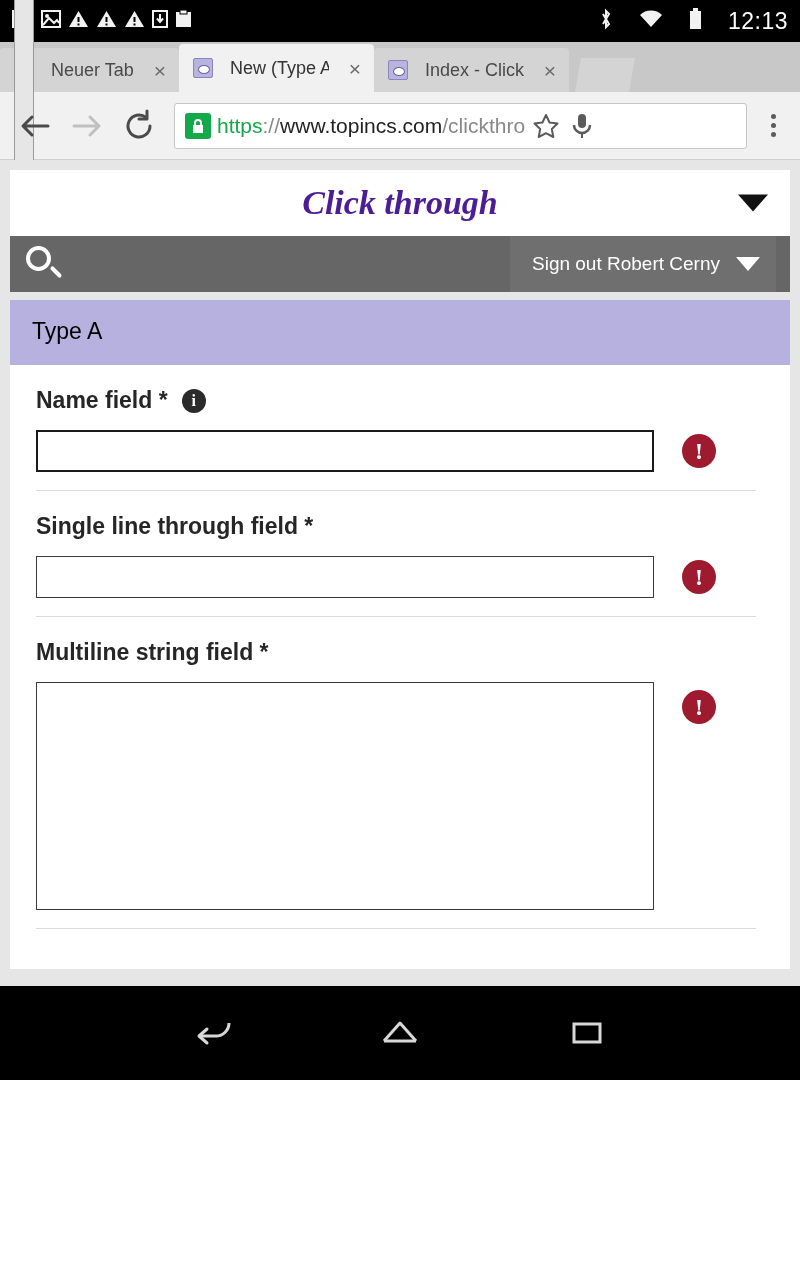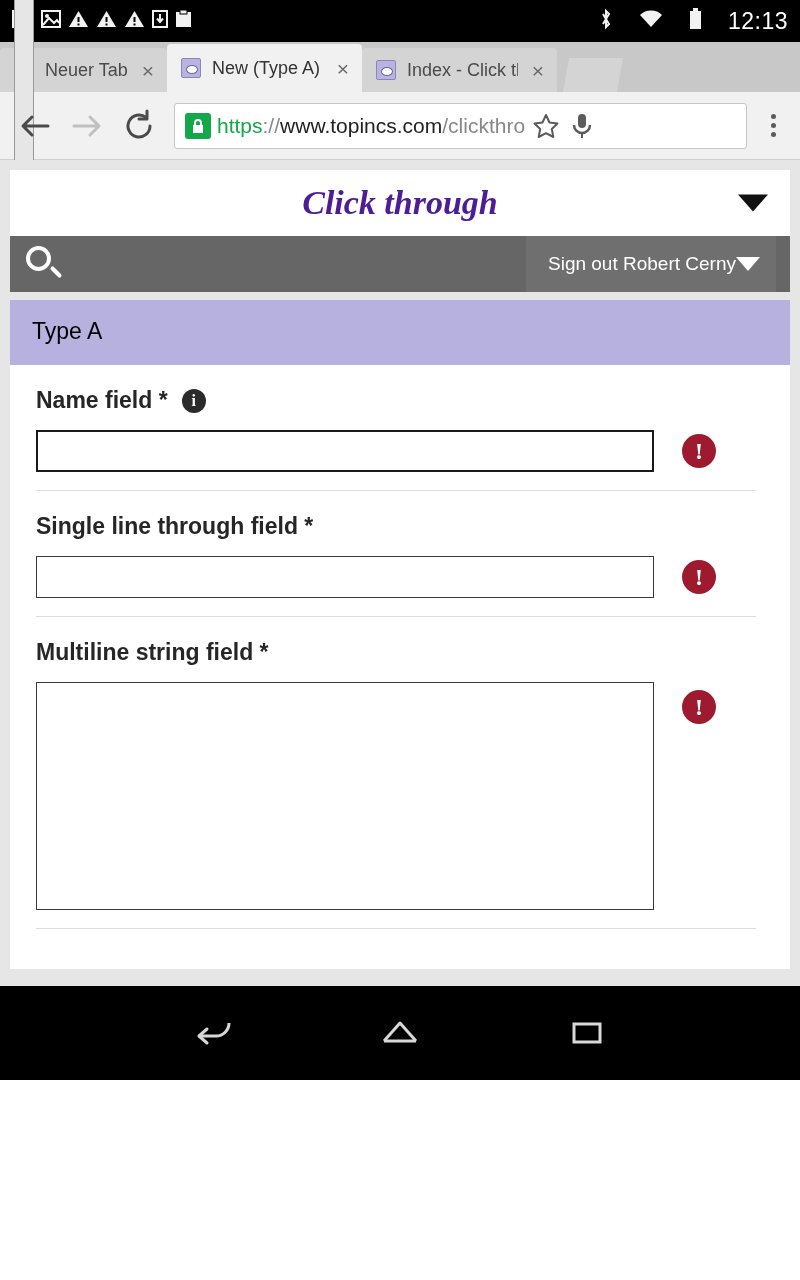--- a/index.html
+++ b/index.html
@@ -20,21 +20,21 @@
   .sb-icon { display: inline-block; opacity: .95; }
   .sb-clock { font-size: 23px; letter-spacing: .5px; }
 
   
   .tabstrip {
     height: 50px; background: #c8c8c8;
     display: flex; align-items: flex-end; position: relative;
   }
   .tab {
     height: 44px; display: flex; align-items: center;
-    padding: 0 10px 0 14px; gap: 11px;
+    padding: 0 10px 0 14px; gap: 17px;
     border-top-left-radius: 4px; border-top-right-radius: 4px;
     font-size: 18px; color: #4a4a4a;
     max-width: 195px; position: relative;
   }
   .tab.inactive { background: #d4d4d4; }
   .tab.active { background: #f1f1f1; color: #333; height: 48px; z-index: 3; }
   .tab-title { white-space: nowrap; overflow: hidden; text-overflow: clip; flex: 1; }
   .tab-fav {
     width: 20px; height: 20px; flex: 0 0 20px;
     border: 1px solid #9a9a9a; background: #fff; border-radius: 2px;
@@ -106,21 +106,21 @@
   .search-ico .ring {
     position: absolute; left: 2px; top: 2px; width: 25px; height: 25px;
     border: 4px solid #fff; border-radius: 50%;
   }
   .search-ico .handle {
     position: absolute; left: 25px; top: 26px; width: 14px; height: 4px;
     background: #fff; transform: rotate(45deg); border-radius: 2px;
   }
   .signout {
     margin-left: auto; height: 56px; background: #6f6f6f; color: #fff;
-    display: flex; align-items: center; padding: 0 16px 0 22px;
+    display: flex; align-items: center; gap: 16px; padding: 0 16px 0 22px;
     font-size: 19px;
     justify-content: space-between;
   }
   .signout .caret {
     width: 0; height: 0; border-left: 12px solid transparent;
     border-right: 12px solid transparent; border-top: 14px solid #fff;
   }
 
   .record-head { margin: 8px 10px 0 10px; background: #b7b1e0; padding: 18px 22px 20px 22px; }
   .record-type { font-size: 23px; color: #000000; }

